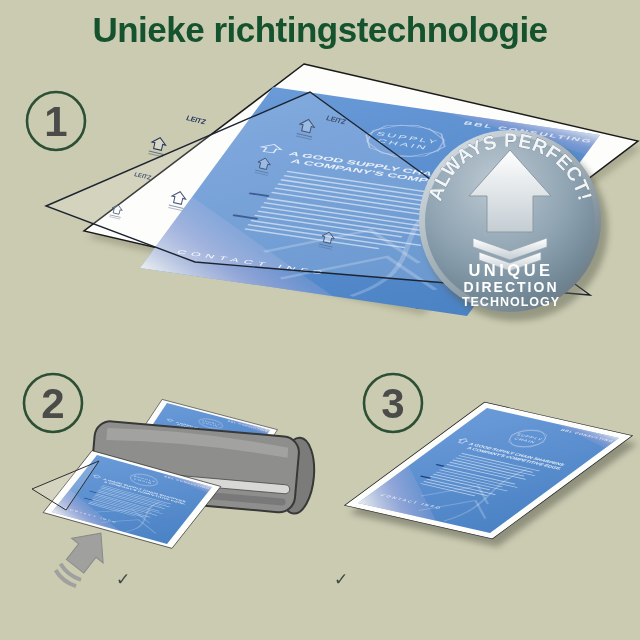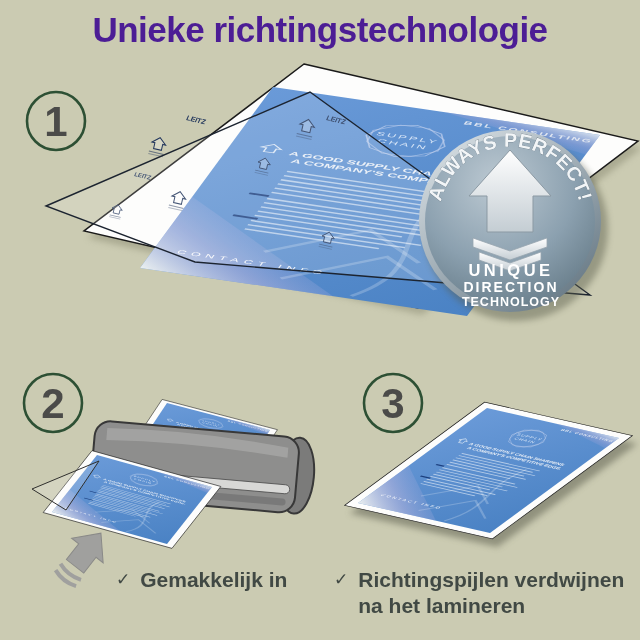--- a/index.html
+++ b/index.html
@@ -3,21 +3,21 @@
 <meta charset="utf-8">
 <style>
   html,body{margin:0;padding:0;}
   body{
     width:640px;height:640px;position:relative;overflow:hidden;
     background:#cbcbb2;
     font-family:"Liberation Sans","DejaVu Sans",sans-serif;
   }
   .title{
     position:absolute;top:10px;left:0;width:640px;text-align:center;
-    font-size:35px;font-weight:700;color:#4c1d95;letter-spacing:-0.5px;
+    font-size:35px;font-weight:700;color:#14532d;letter-spacing:-0.5px;
   }
   .stage{position:absolute;inset:0;}
   .caption{
     position:absolute;display:flex;gap:10px;color:#414944;
     font-size:21px;font-weight:700;line-height:1.22;
   }
   .caption .check{font-size:17px;font-weight:700;margin-top:3px;}
   .cap1{left:116px;top:567px;width:220px;}
   .cap2{left:334px;top:567px;width:300px;}
 </style>
@@ -199,23 +199,18 @@
     <g>
       <circle cx="393" cy="403" r="29" fill="none" stroke="#2d5034" stroke-width="2.6"></circle>
       <text x="393" y="418">3</text>
     </g>
   </g>
 </svg>
 
 <div class="caption cap1">
   <span class="check">✓</span>
   <div>
-    <div>Gemakkelijk in</div>
   </div>
 </div>
 
 <div class="caption cap2">
   <span class="check">✓</span>
-  <div>
-    <div>Richtingspijlen verdwijnen</div>
-    <div>na het lamineren</div>
-  </div>
 </div>
 
 </body></html>

